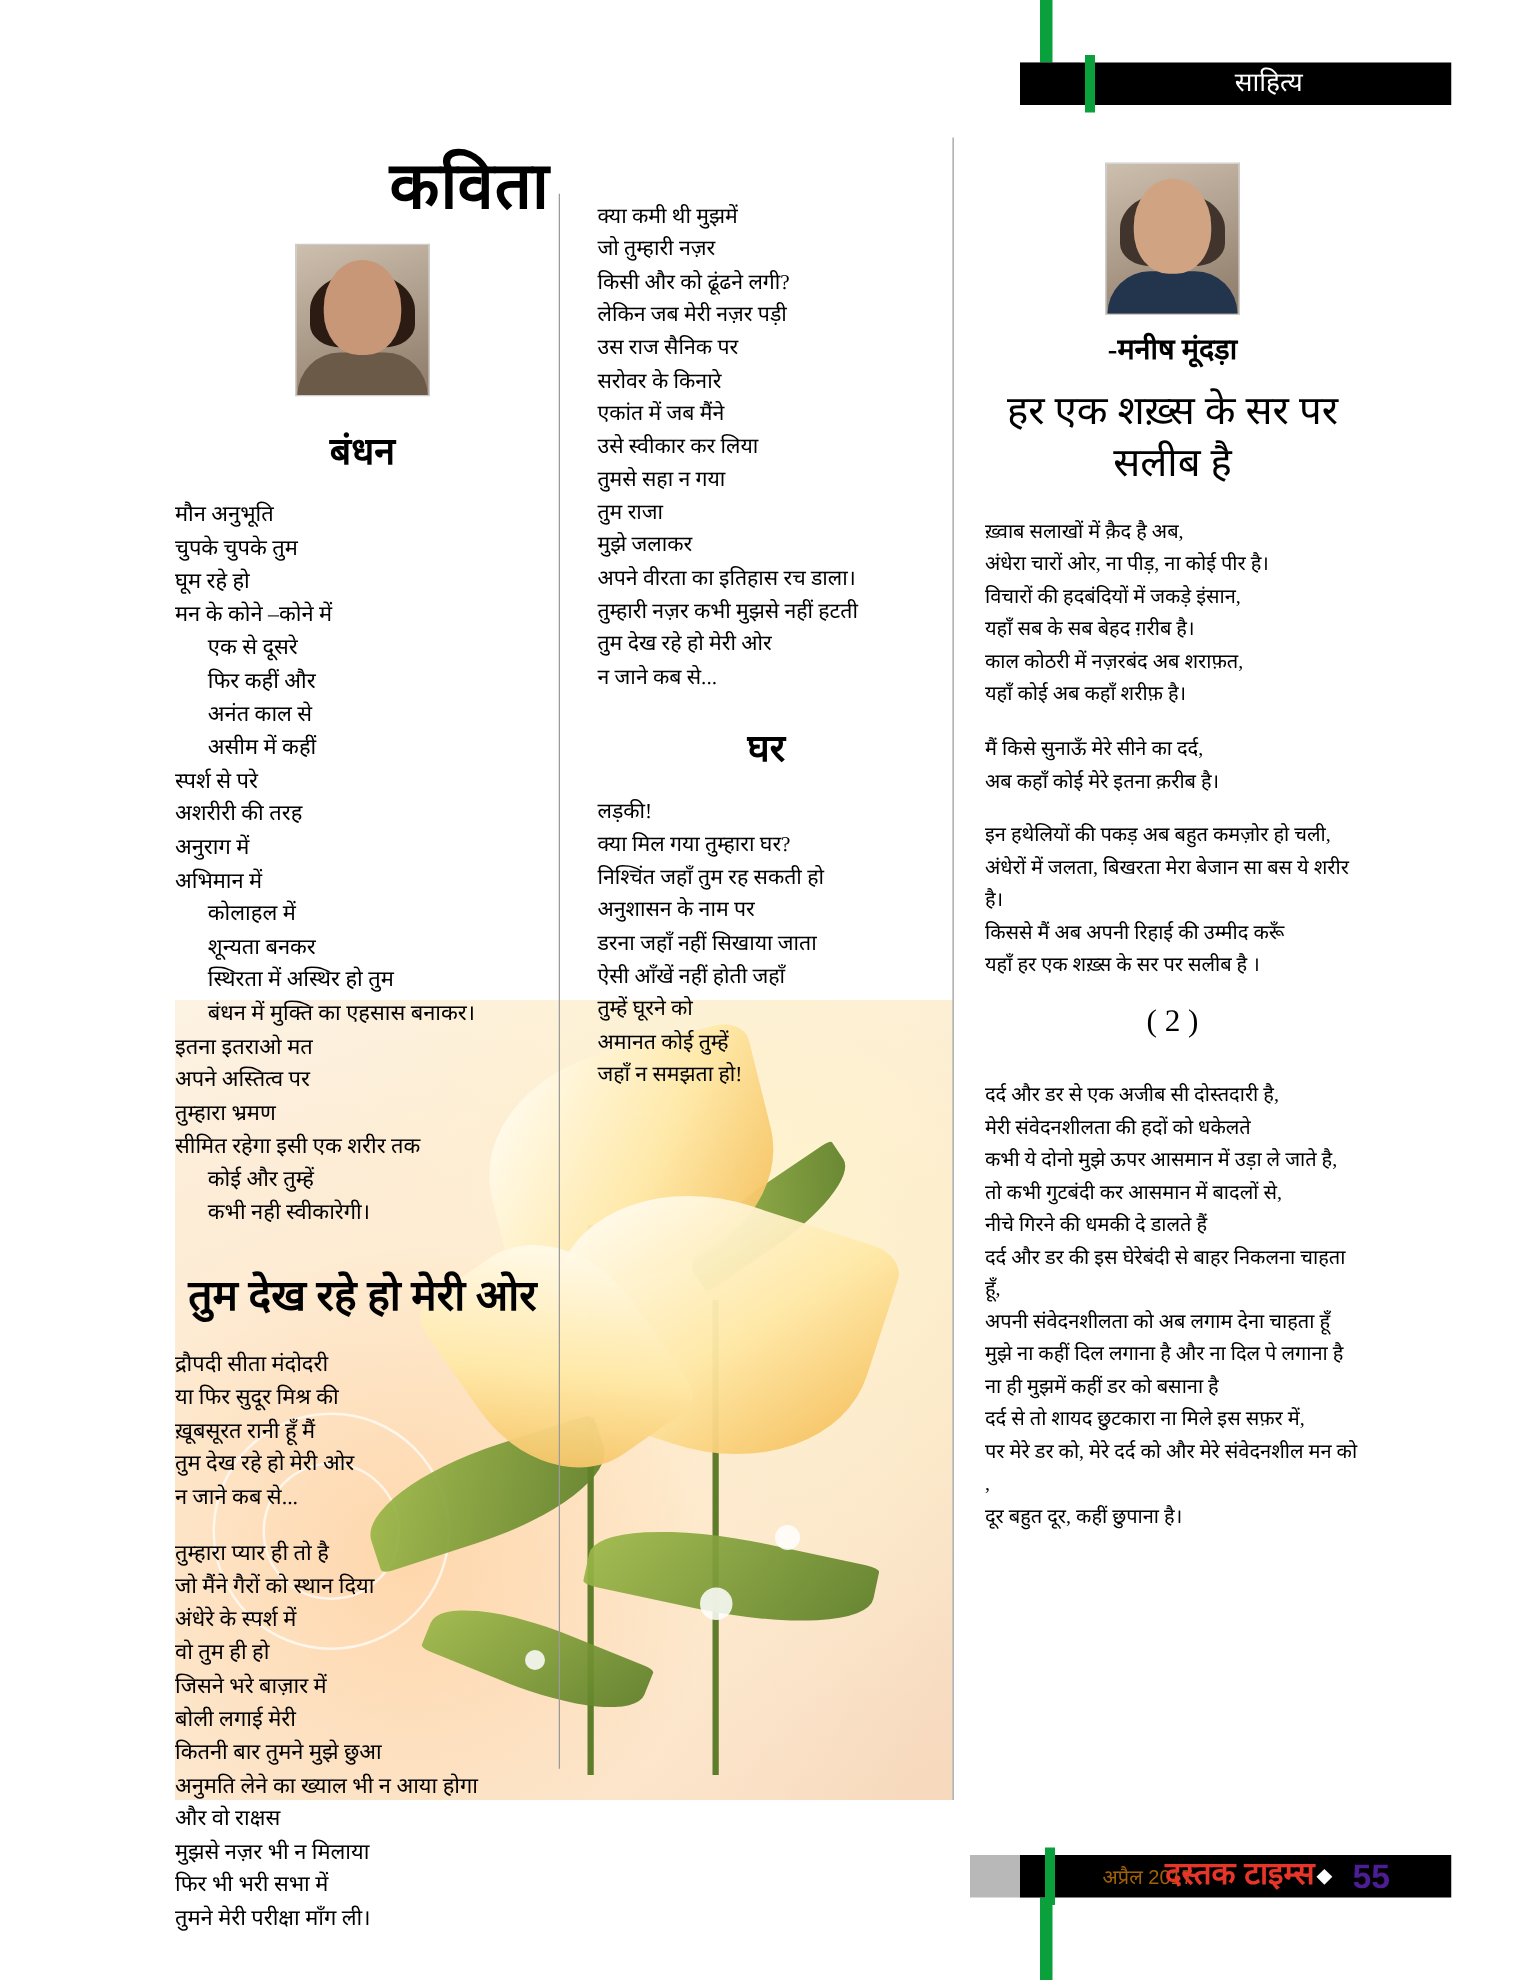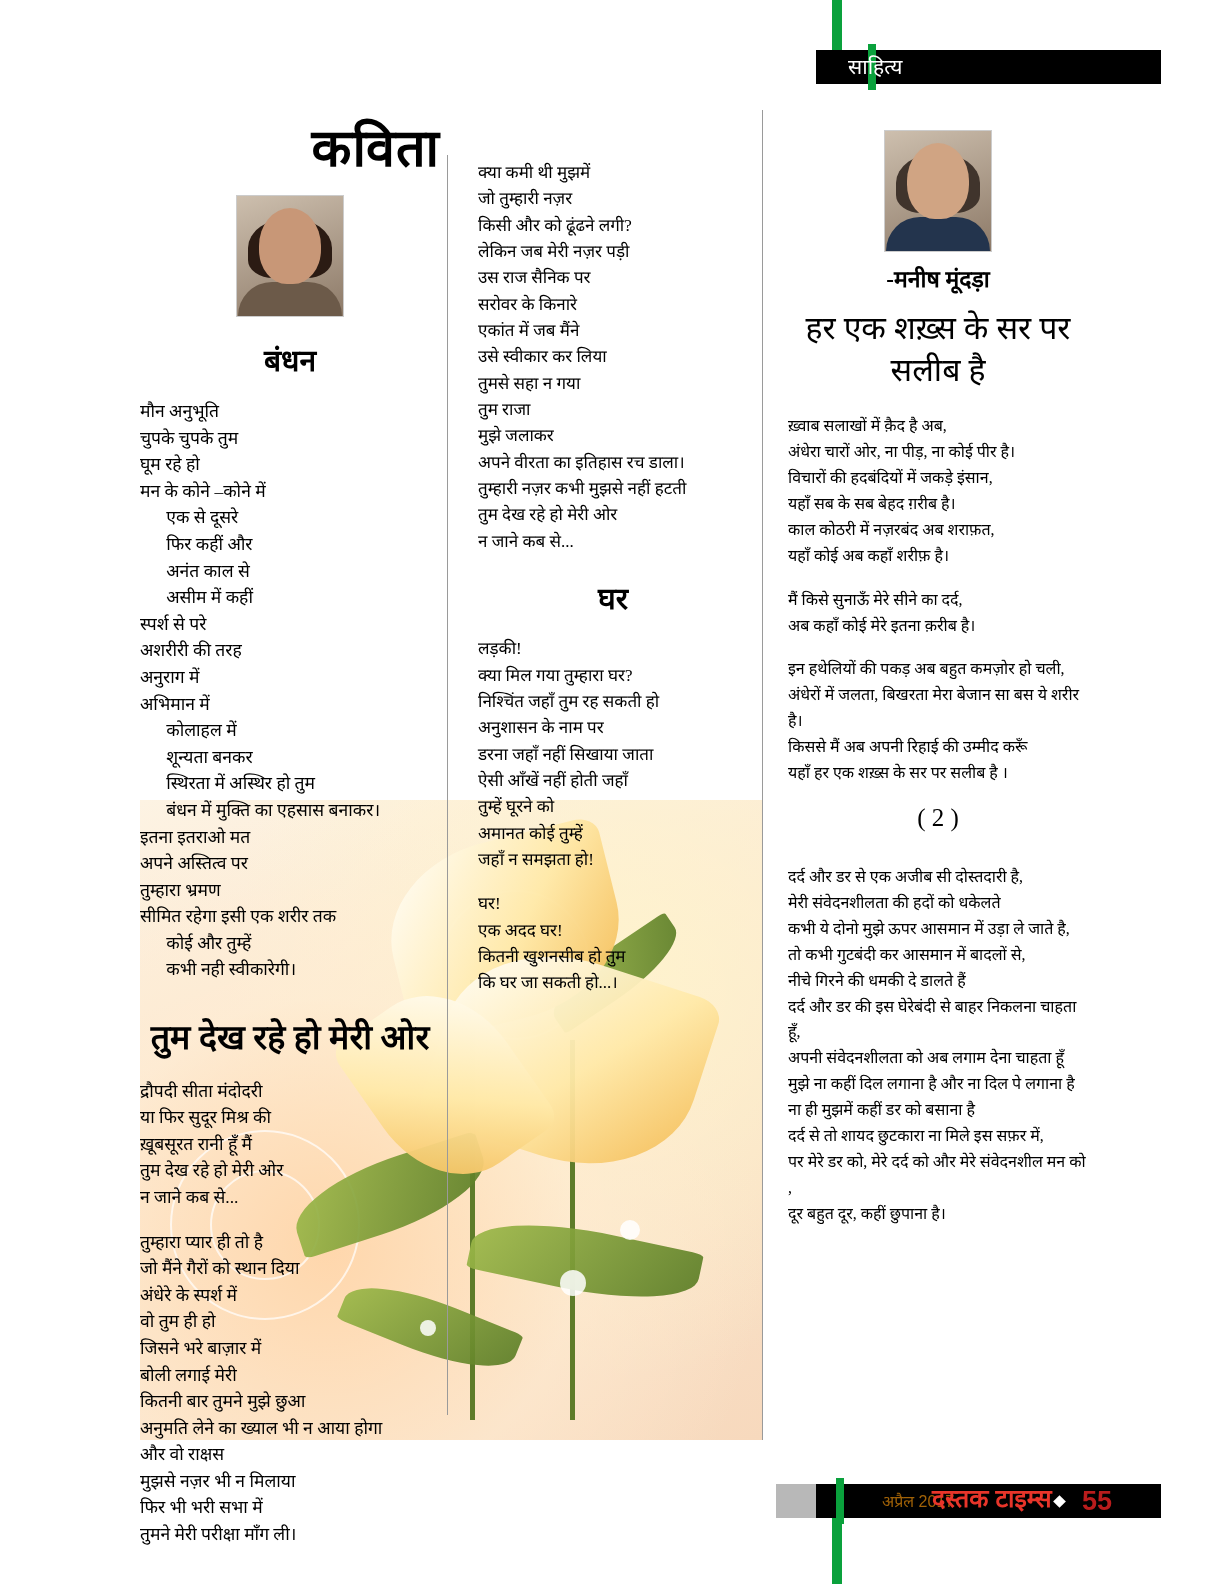--- a/index.html
+++ b/index.html
@@ -27,22 +27,22 @@
   }
   .header-band-gray {
     position:absolute; left:816px; top:50px; width:48px; height:34px;
     background:#b8b8b8;
   }
   .header-band-green {
     position:absolute; left:868px; top:44px; width:8px; height:46px;
     background:#0aa13c;
   }
   .header-title {
-    position:absolute; left:848px; top:52px; width:270px; height:30px;
-    color:#ffffff; font-size:21px; line-height:30px;
+    position:absolute; left:880px; top:52px; width:270px; height:30px;
+    color:#ffffff; font-size:21px; text-align:center; line-height:30px;
     font-family:"Liberation Sans", sans-serif;
   }
 
   
   .footer-band {
     position:absolute; left:816px; bottom:66px; width:345px; height:34px;
     background:#000;
   }
   .footer-gray {
     position:absolute; left:776px; bottom:66px; width:56px; height:34px;
@@ -59,21 +59,21 @@
   }
   .footer-brand {
     position:absolute; left:932px; bottom:70px; color:#e8352a; font-size:25px;
     font-weight:bold; font-family:"Liberation Sans", sans-serif;
   }
   .footer-diamond {
     position:absolute; left:1055px; bottom:78px; width:9px; height:9px;
     background:#fff; transform:rotate(45deg);
   }
   .footer-page {
-    position:absolute; left:1082px; bottom:66px; color:#b91c1c; font-size:27px;
+    position:absolute; left:1082px; bottom:66px; color:#4c1d95; font-size:27px;
     font-weight:bold; font-family:"Liberation Sans", sans-serif; line-height:34px;
   }
 
   
   .vrule {
     position:absolute; width:1px; background:#9a9a9a;
   }
   .vrule-1 { left:447px; top:155px; height:1260px; }
   .vrule-2 { left:762px; top:110px; height:1330px; }
 
@@ -276,24 +276,20 @@
   <div class="poem-mid">लड़की!
 क्या मिल गया तुम्हारा घर?
 निश्चिंत जहाँ तुम रह सकती हो
 अनुशासन के नाम पर
 डरना जहाँ नहीं सिखाया जाता
 ऐसी आँखें नहीं होती जहाँ
 तुम्हें घूरने को
 अमानत कोई तुम्हें
 जहाँ न समझता हो!</div>
   <div class="spacer-18"></div>
-  <div class="poem-mid">घर!
-एक अदद घर!
-कितनी खुशनसीब हो तुम
-कि घर जा सकती हो...।</div>
 </div>
 
 <div class="col-right">
   <div class="author-photo m">
     <div class="body"></div>
     <div class="hair"></div>
     <div class="face"></div>
   </div>
   <div class="byline">-मनीष मूंदड़ा</div>
 

